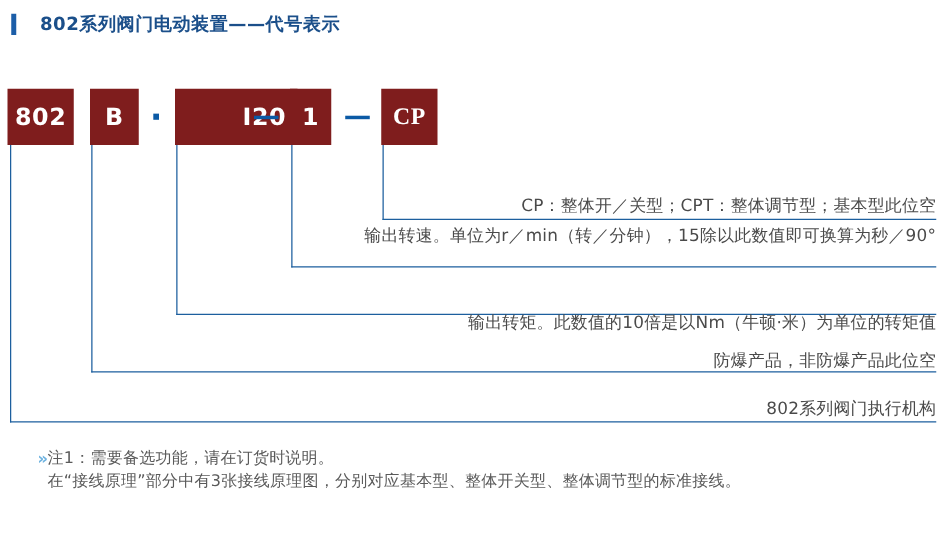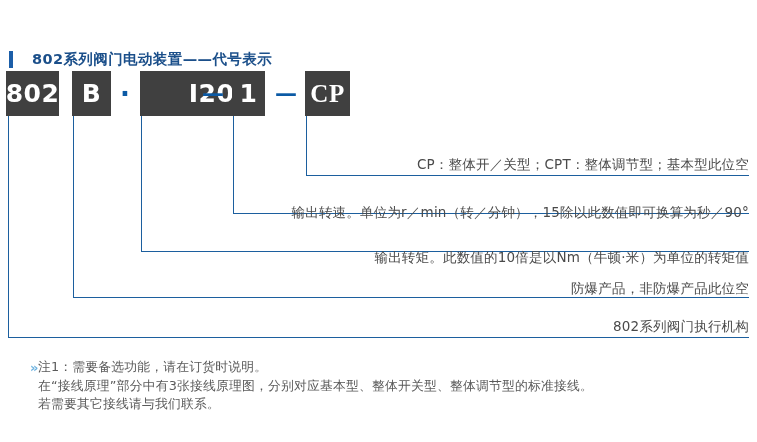--- a/index.html
+++ b/index.html
@@ -17,21 +17,20 @@
   }
 
   
   .title-row {
     position: absolute;
     left: 0;
     top: 8px;
     height: 22px;
     display: flex;
     align-items: center;
-    margin-top: 40px;
   }
   .title-bar {
     width: 4px;
     height: 17px;
     background: #1c5ea8;
     margin-left: 9px;
     border-radius: 0;
   }
   .title-text {
     margin-left: 19px;
@@ -43,27 +42,27 @@
   }
 
   
   .code-row {
     position: absolute;
     left: 0;
     top: 71px;
   }
   .code-box {
     position: absolute;
-    background: #404040;
+    background: #7f1d1d;
     color: #ffffff;
     font-weight: bold;
     display: flex;
     align-items: center;
     justify-content: center;
-    font-size: 25px;
+    font-size: 19px;
     letter-spacing: 0.5px;
     height: 45px;
     font-family: "DejaVu Sans", "Liberation Sans", sans-serif;
   }
   .sep {
     position: absolute;
     color: #0b5aa5;
     font-weight: bold;
     display: flex;
     align-items: center;
@@ -143,25 +142,24 @@
 <div class="conn v" style="left:141px; top:116px; height:136px;"></div>
 <div class="conn h" style="left:141px; top:251px; width:608px;"></div>
 
 <div class="conn v" style="left:73px; top:116px; height:182px;"></div>
 <div class="conn h" style="left:73px; top:297px; width:676px;"></div>
 
 <div class="conn v" style="left:8px; top:116px; height:222px;"></div>
 <div class="conn h" style="left:8px; top:337px; width:741px;"></div>
 
 <div class="desc" style="top:156px;">CP：整体开／关型；CPT：整体调节型；基本型此位空</div>
-<div class="desc" style="top:204px;margin-left:47px;">输出转速。单位为r／min（转／分钟），15除以此数值即可换算为秒／90°</div>
+<div class="desc" style="top:180px;margin-left:47px;">输出转速。单位为r／min（转／分钟），15除以此数值即可换算为秒／90°</div>
 <div class="desc" style="top:249px;">输出转矩。此数值的10倍是以Nm（牛顿·米）为单位的转矩值</div>
 <div class="desc" style="top:280px;">防爆产品，非防爆产品此位空</div>
 <div class="desc" style="top:318px;">802系列阀门执行机构</div>
 
 <div class="notes">
   <span class="notes-chevron">»</span>
   <div class="notes-body">
     <div class="note-line">注1：需要备选功能，请在订货时说明。</div>
     <div class="note-line">在“接线原理”部分中有3张接线原理图，分别对应基本型、整体开关型、整体调节型的标准接线。</div>
-    <div class="note-line">若需要其它接线请与我们联系。</div>
   </div>
 </div>
 
 </body></html>

